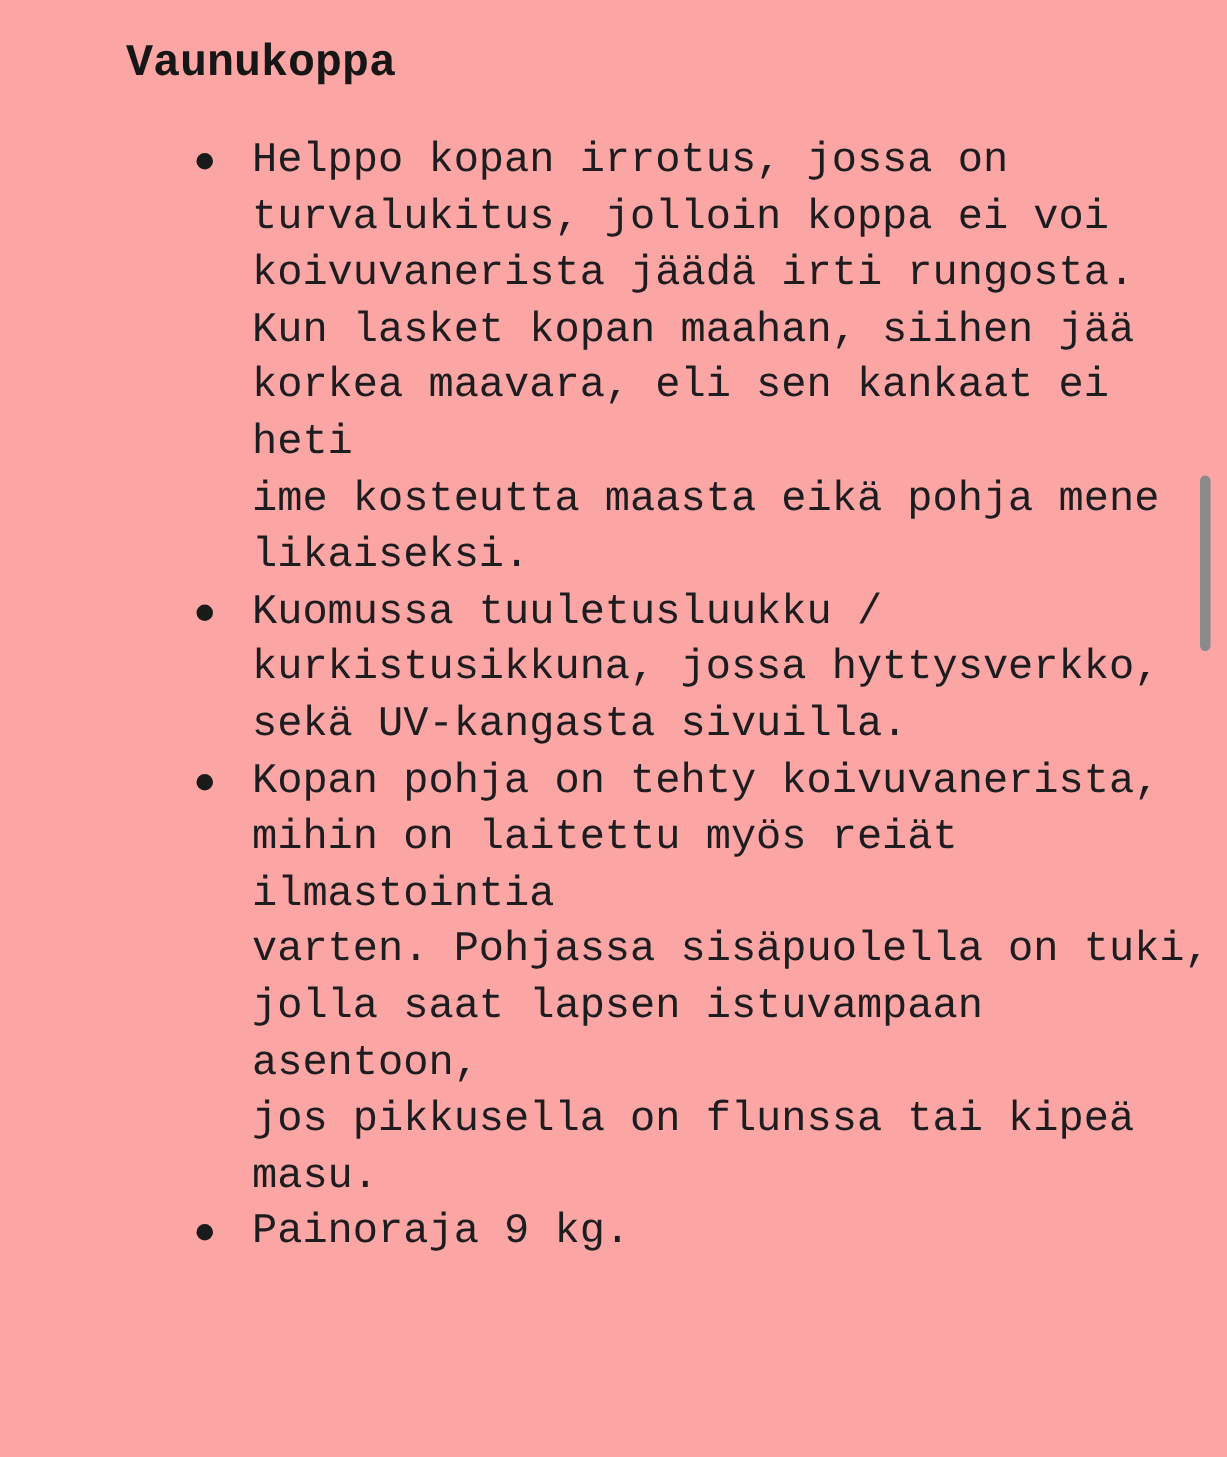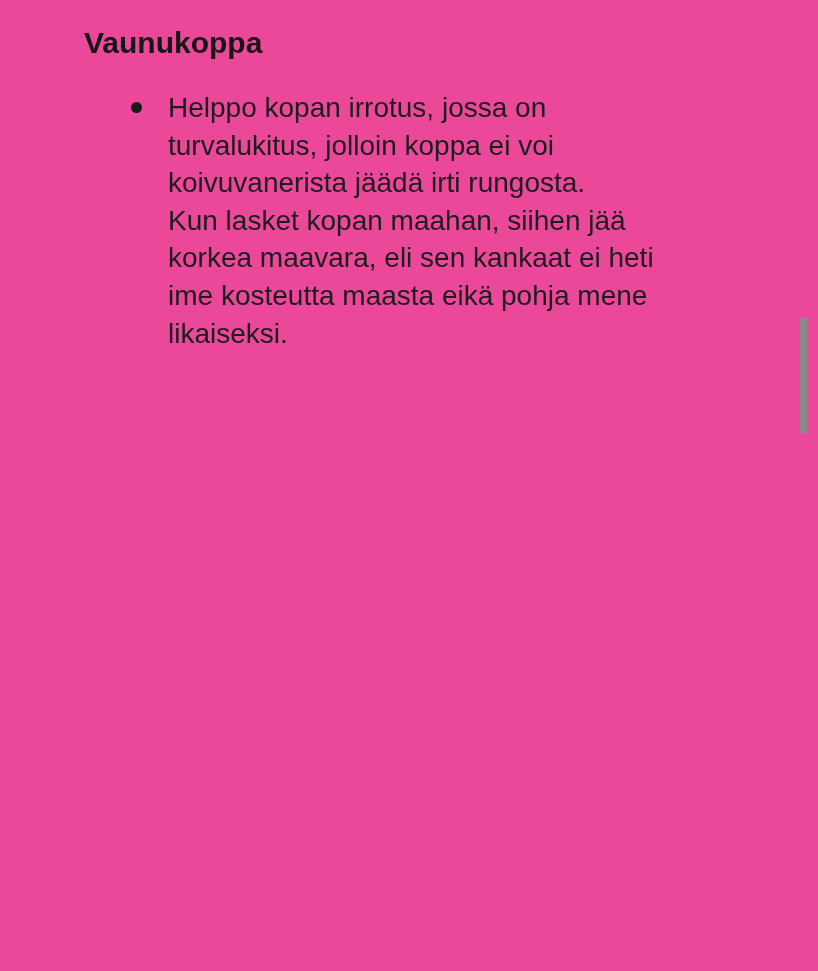--- a/index.html
+++ b/index.html
@@ -4,23 +4,23 @@
 <style>
   html, body {
     margin: 0;
     padding: 0;
     background: #ffffff;
   }
   .page {
     position: relative;
     width: 818px;
     height: 971px;
-    background: #ec4899;
+    background: #fca5a5;
     overflow: hidden;
-    font-family: Liberation Sans, sans-serif;
+    font-family: Liberation Mono, monospace;
   }
   .content {
     position: absolute;
     top: 25px;
     left: 84px;
     right: 0;
   }
   .section-heading {
     margin: 0 0 28px 0;
     font-size: 30px;
@@ -72,16 +72,31 @@
     <ul class="feature-list">
       <li>
         <span class="li-text">Helppo kopan irrotus, jossa on
 turvalukitus, jolloin koppa ei voi
 koivuvanerista jäädä irti rungosta.
 Kun lasket kopan maahan, siihen jää
 korkea maavara, eli sen kankaat ei heti
 ime kosteutta maasta eikä pohja mene
 likaiseksi.</span>
       </li>
+      <li>
+        <span class="li-text">Kuomussa tuuletusluukku /
+kurkistusikkuna, jossa hyttysverkko,
+sekä UV-kangasta sivuilla.</span>
+      </li>
+      <li>
+        <span class="li-text">Kopan pohja on tehty koivuvanerista,
+mihin on laitettu myös reiät ilmastointia
+varten. Pohjassa sisäpuolella on tuki,
+jolla saat lapsen istuvampaan asentoon,
+jos pikkusella on flunssa tai kipeä masu.</span>
+      </li>
+      <li>
+        <span class="li-text">Painoraja 9 kg.</span>
+      </li>
     </ul>
   </div>
   <div class="scrollbar-thumb"></div>
 </div>
 
 </body></html>

